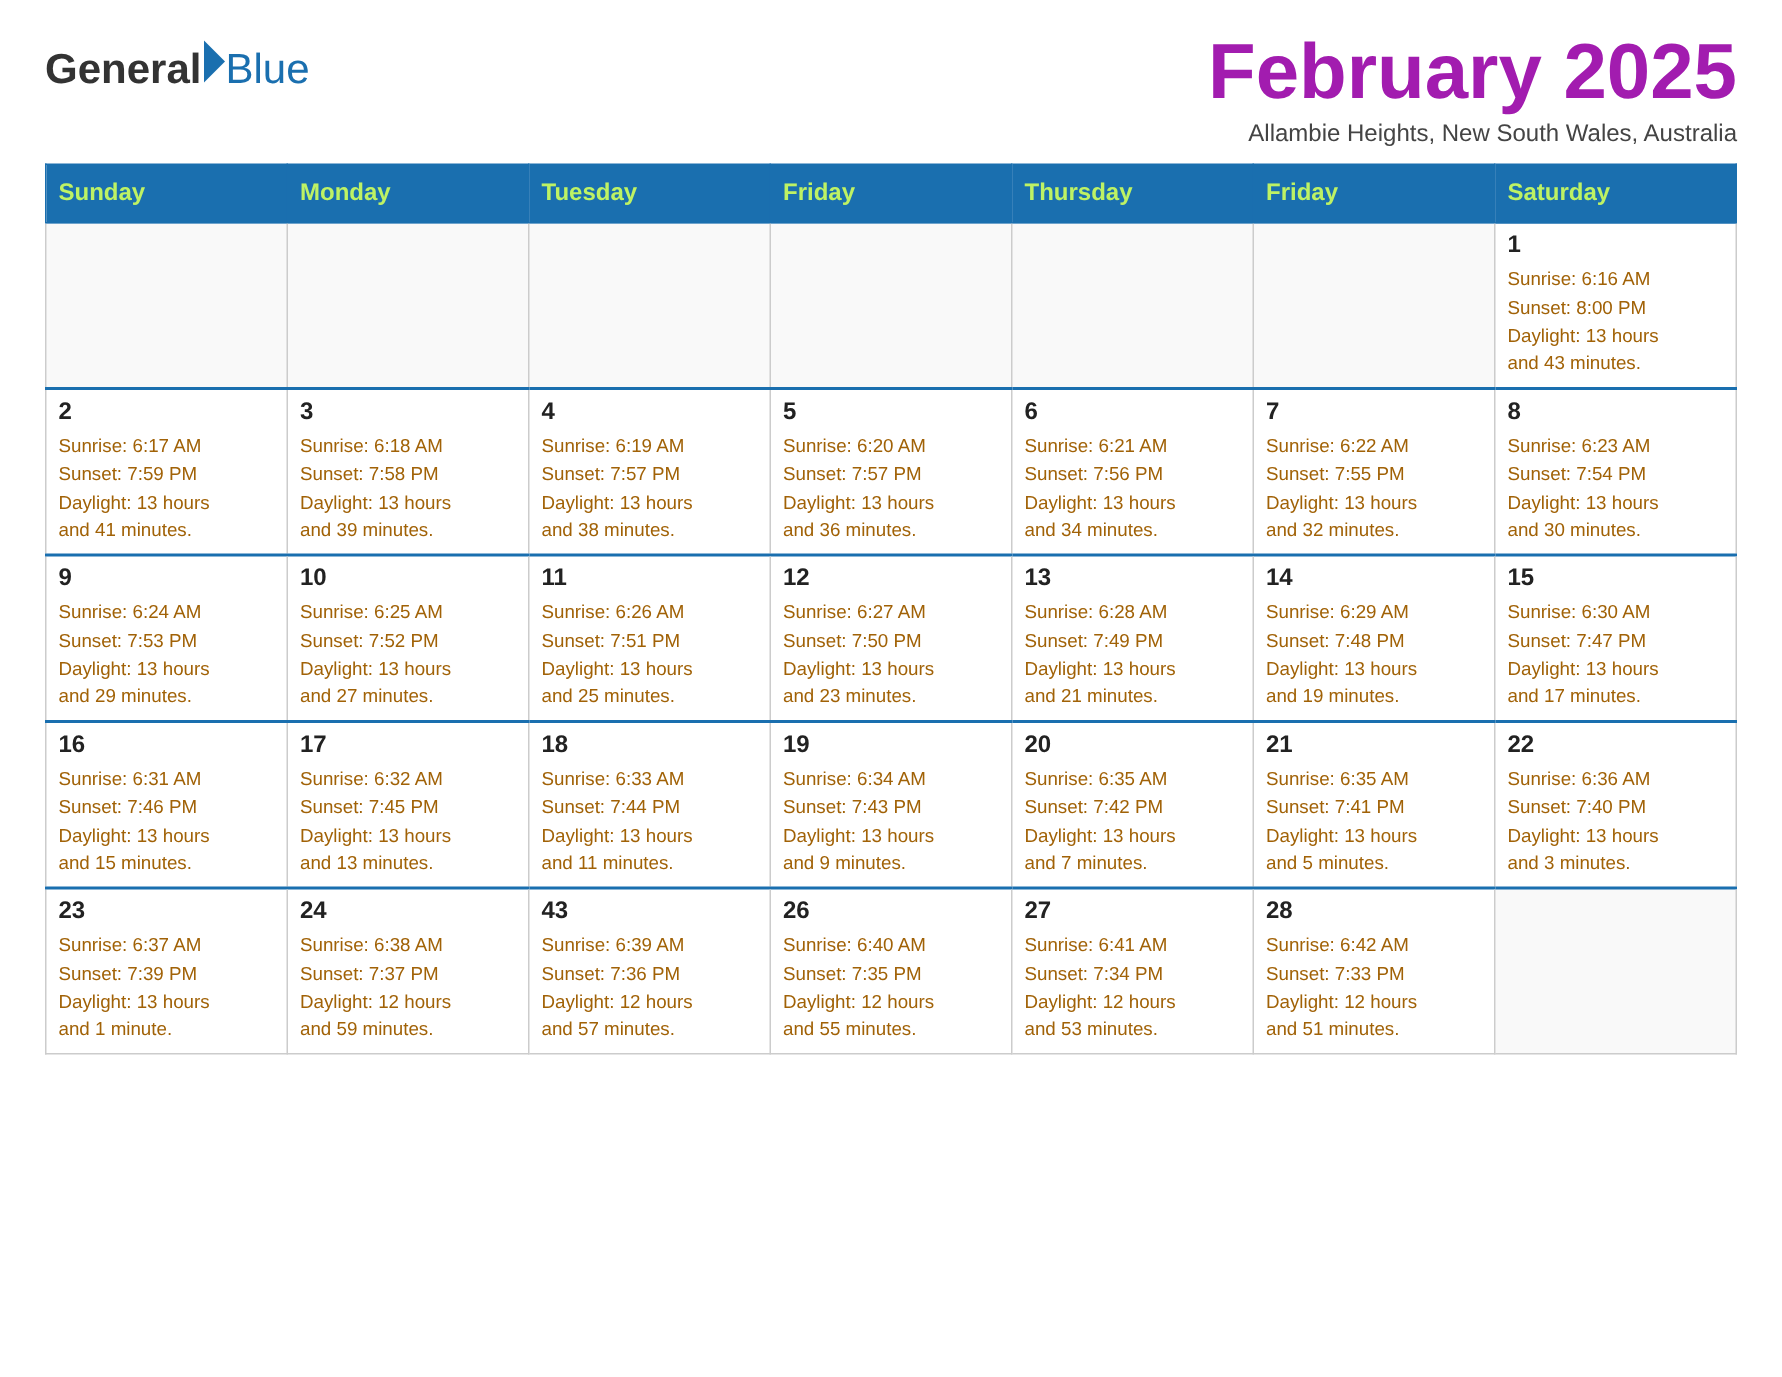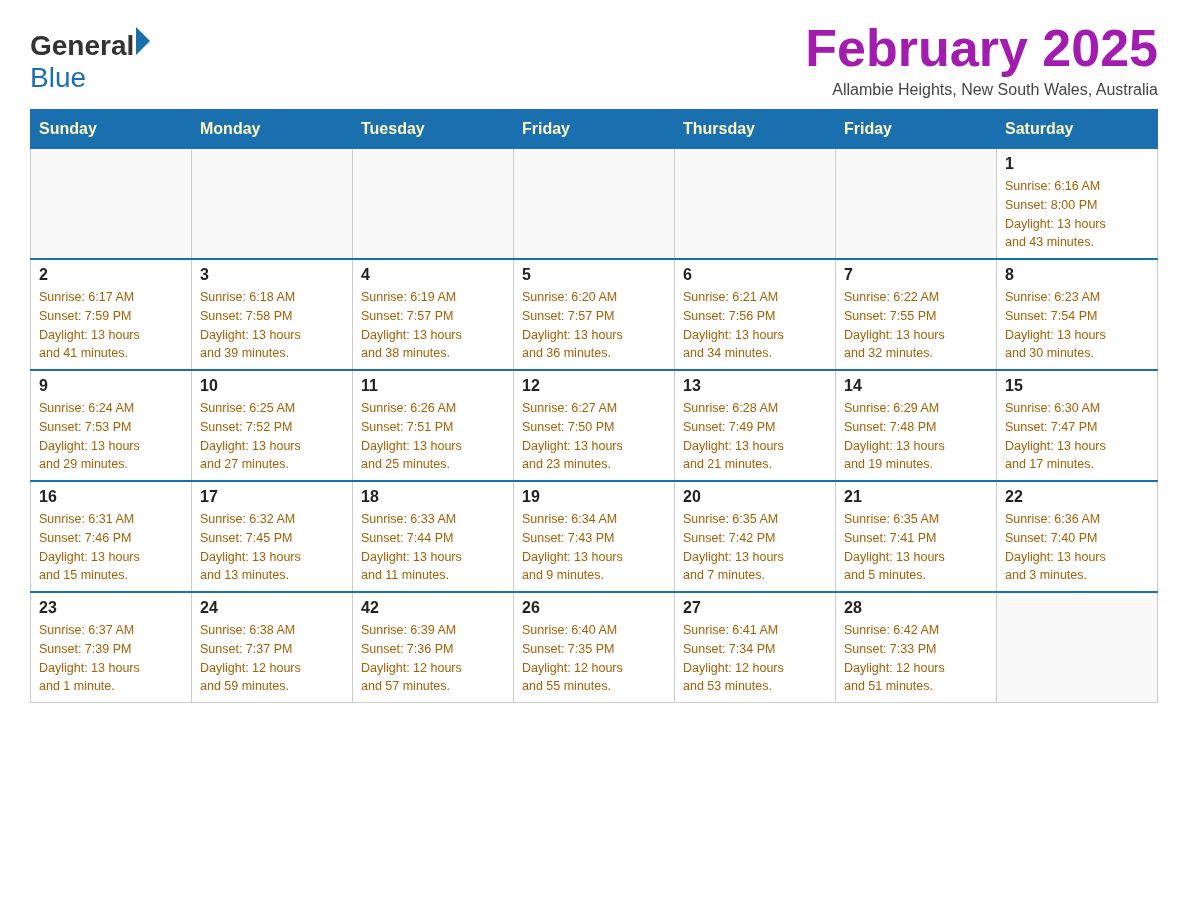--- a/index.html
+++ b/index.html
@@ -35,21 +35,21 @@
       width: 0;
       height: 0;
       border-left: 14px solid #1a6faf;
       border-top: 14px solid transparent;
       border-bottom: 14px solid transparent;
       margin-left: 2px;
       margin-top: -10px;
     }
     .logo-group {
       display: flex;
-      flex-direction: column;
+      flex-direction: row;
     }
     .logo-top {
       display: flex;
       align-items: center;
     }
     .title-area {
       text-align: right;
     }
     .month-title {
       font-size: 52px;
@@ -62,21 +62,21 @@
       color: #444;
       margin-top: 4px;
     }
     .calendar-table {
       width: 100%;
       border-collapse: collapse;
       margin-top: 10px;
     }
     .calendar-table th {
       background-color: #1a6faf;
-      color: #fef9c3;
+      color: #bef264;
       font-size: 16px;
       font-weight: bold;
       padding: 10px 8px;
       text-align: left;
       border: 1px solid #1a6faf;
     }
     .calendar-table td {
       vertical-align: top;
       border: 1px solid #ccc;
       padding: 6px 8px;
@@ -241,21 +241,21 @@
       <tr class="row-separator">
         <td>
           <span class="day-number">23</span>
           <div class="day-info">Sunrise: 6:37 AM<br>Sunset: 7:39 PM<br>Daylight: 13 hours<br>and 1 minute.</div>
         </td>
         <td>
           <span class="day-number">24</span>
           <div class="day-info">Sunrise: 6:38 AM<br>Sunset: 7:37 PM<br>Daylight: 12 hours<br>and 59 minutes.</div>
         </td>
         <td>
-          <span class="day-number">42</span>
+          <span class="day-number">43</span>
           <div class="day-info">Sunrise: 6:39 AM<br>Sunset: 7:36 PM<br>Daylight: 12 hours<br>and 57 minutes.</div>
         </td>
         <td>
           <span class="day-number">26</span>
           <div class="day-info">Sunrise: 6:40 AM<br>Sunset: 7:35 PM<br>Daylight: 12 hours<br>and 55 minutes.</div>
         </td>
         <td>
           <span class="day-number">27</span>
           <div class="day-info">Sunrise: 6:41 AM<br>Sunset: 7:34 PM<br>Daylight: 12 hours<br>and 53 minutes.</div>
         </td>

